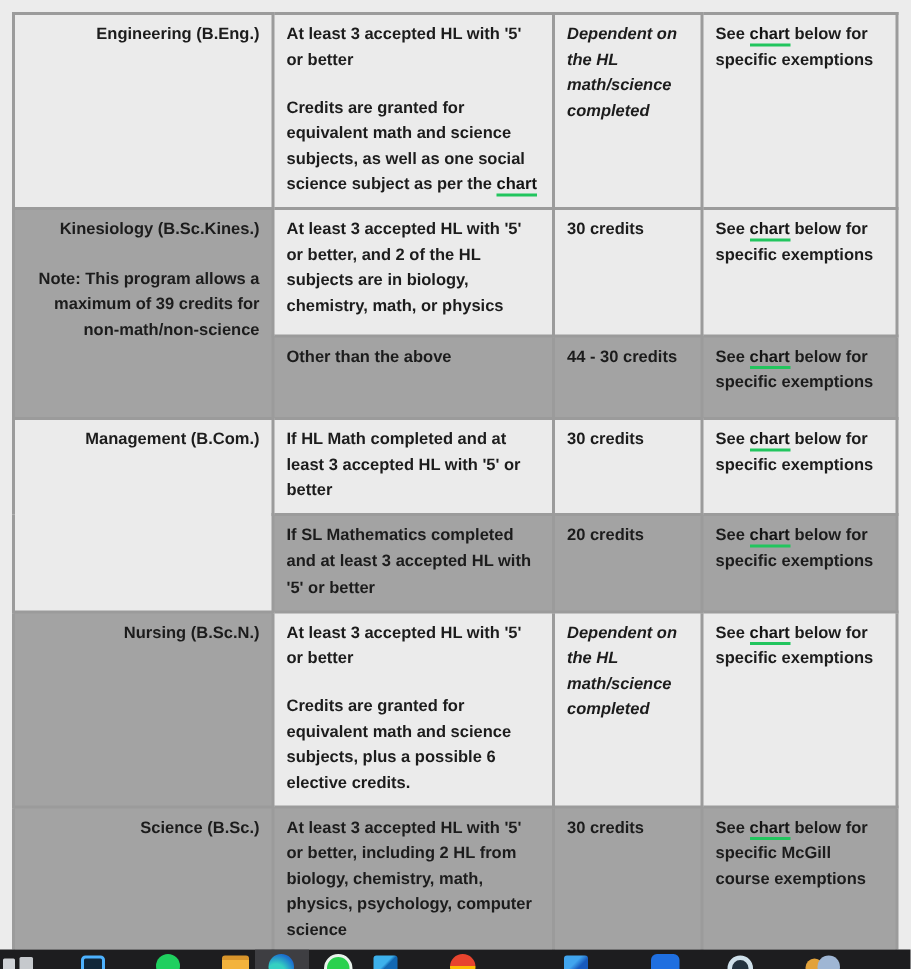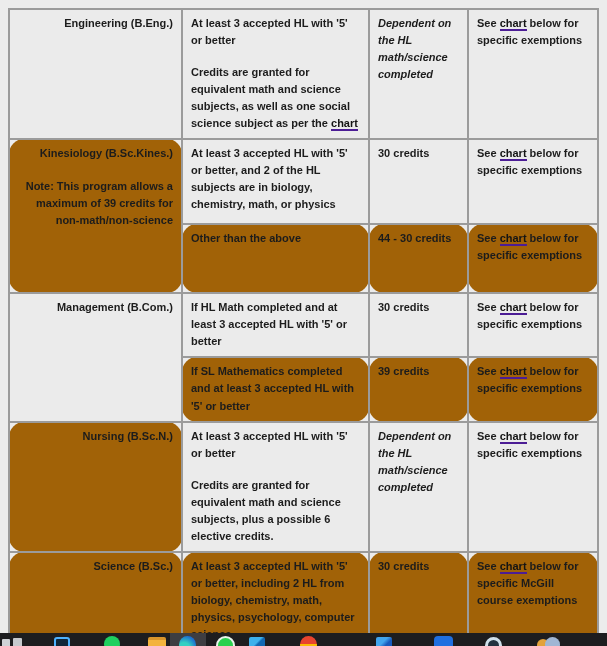--- a/index.html
+++ b/index.html
@@ -13,31 +13,31 @@
   table.credits{border-collapse:collapse;table-layout:fixed;width:589px;}
   td{
     border:2px solid #9b9b9b;
     vertical-align:top;
     padding:5px 8px 6px 8px;
     font-size:11px;font-weight:bold;color:#1c1c1c;
     line-height:1.55;
     box-sizing:border-box;
   }
   .shade{background:#ebebeb;}
-  .plain{background:#a16207;border-radius:15px;}
+  .plain{background:#a3a3a3;}
   .c-prog{text-align:right;}
   .c-req{text-align:left;}
   .c-cred{text-align:left;margin-left:23px;}
   .c-ex{text-align:left;}
   .italic{font-style:italic;}
   .prewrap{white-space:pre-line;}
   .para{margin:0;}
   .para + .para{margin-top:15px;}
   .note{display:block;margin-top:16px;}
-  .chart-link{color:#141414;text-decoration:none;border-bottom:2px solid #4c1d95;cursor:pointer;}
+  .chart-link{color:#141414;text-decoration:none;border-bottom:2px solid #22c55e;cursor:pointer;}
   
   .taskbar{position:absolute;left:0;bottom:0;width:607px;height:13px;background:#1d1d1f;overflow:hidden;z-index:5;}
   .taskbar span{position:absolute;display:block;}
   .tb-p1{left:2px;top:6px;width:8px;height:8px;background:#cfd2d6;border-radius:1px;}
   .tb-p2{left:13px;top:5px;width:9px;height:9px;background:#c6c9cd;border-radius:1px;}
   .tb-taskview{left:54px;top:4px;width:12px;height:12px;border:2px solid #4db2ff;border-radius:3px;background:#10273a;}
   .tb-spotify{left:104px;top:3px;width:16px;height:16px;background:#1fd05f;border-radius:50%;}
   .tb-folder{left:148px;top:4px;width:18px;height:13px;background:linear-gradient(180deg,#d9952b 0 3px,#f3b33d 3px);border-radius:2px;}
   .tb-active{left:170px;top:0;width:36px;height:13px;background:#3e3e42;}
   .tb-edge{left:179px;top:3px;width:17px;height:17px;border-radius:50%;background:radial-gradient(circle at 30% 75%, #35d0c2 0 35%, #1b6fd0 75%);}
@@ -90,21 +90,21 @@
         <p class="para prewrap">At least 3 accepted HL with '5' or better, and 2 of the HL subjects are in biology, chemistry, math, or physics</p>
       </td>
       <td class="c-cred shade">
         <span>30 credits</span>
       </td>
       <td class="c-ex shade">
         <span>See </span><a class="chart-link">chart</a><span> below for specific exemptions</span>
       </td>
     </tr>
 
-    <tr style="height:69px">
+    <tr style="height:55px">
       <td class="c-req plain">
         <p class="para prewrap">Other than the above</p>
       </td>
       <td class="c-cred plain">
         <span>44 - 30 credits</span>
       </td>
       <td class="c-ex plain">
         <span>See </span><a class="chart-link">chart</a><span> below for specific exemptions</span>
       </td>
     </tr>
@@ -122,21 +122,21 @@
       <td class="c-ex shade">
         <span>See </span><a class="chart-link">chart</a><span> below for specific exemptions</span>
       </td>
     </tr>
 
     <tr style="height:49px">
       <td class="c-req plain">
         <p class="para prewrap">If SL Mathematics completed and at least 3 accepted HL with '5' or better</p>
       </td>
       <td class="c-cred plain">
-        <span>39 credits</span>
+        <span>20 credits</span>
       </td>
       <td class="c-ex plain">
         <span>See </span><a class="chart-link">chart</a><span> below for specific exemptions</span>
       </td>
     </tr>
 
     <tr style="height:107px">
       <td class="c-prog plain">
         <span>Nursing (B.Sc.N.)</span>
       </td>

